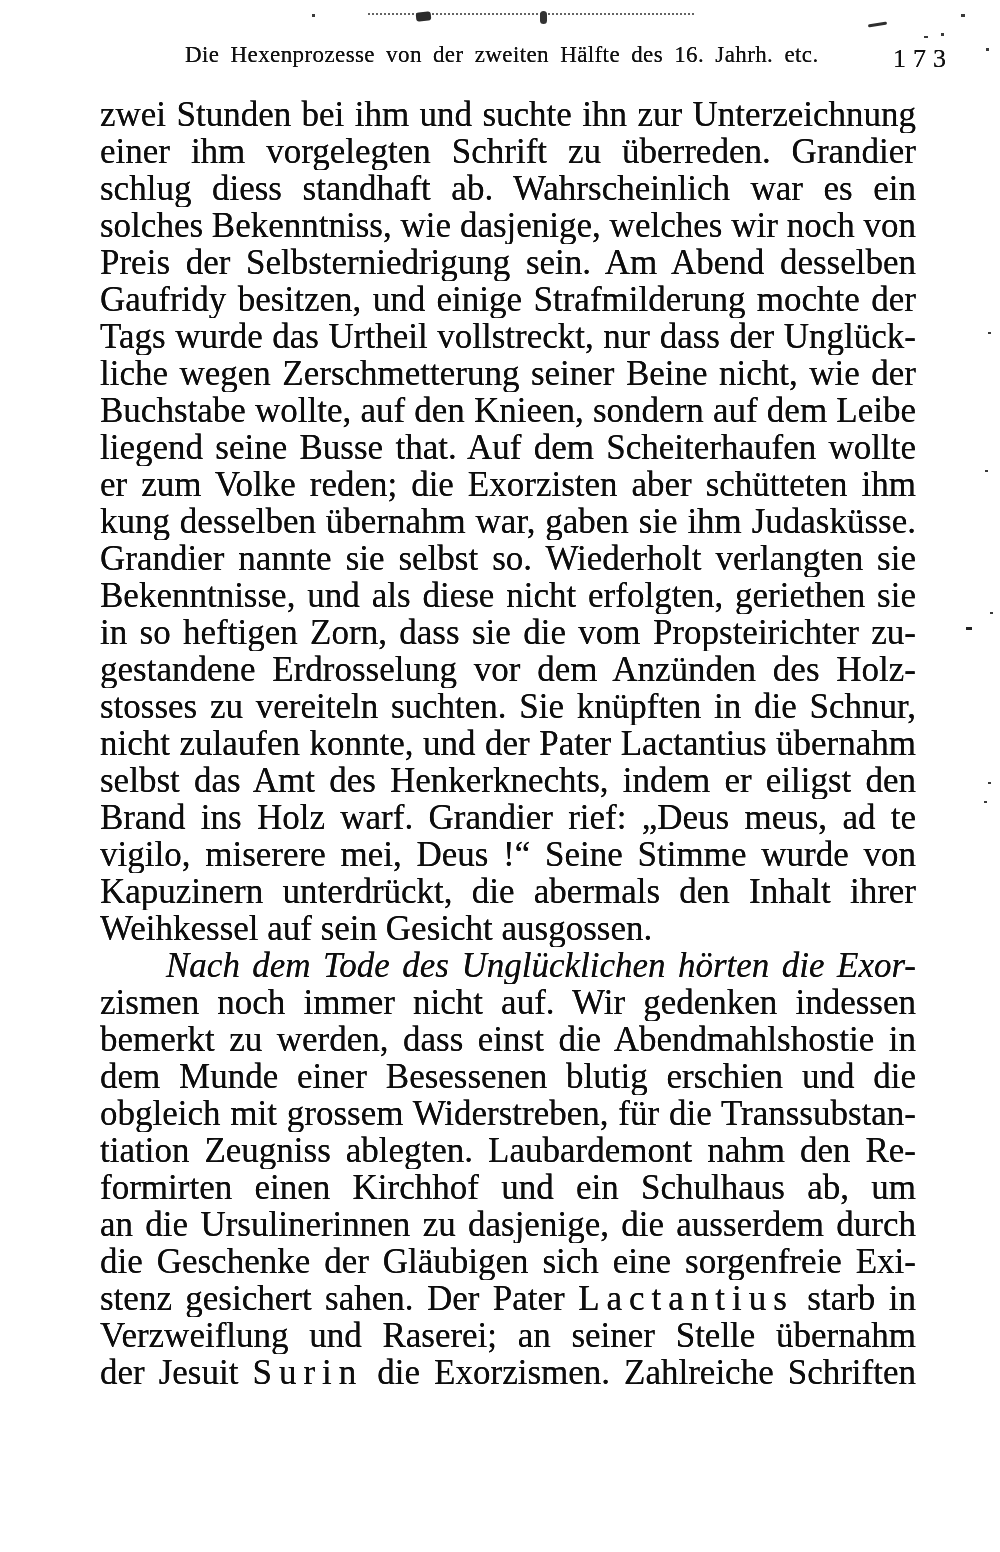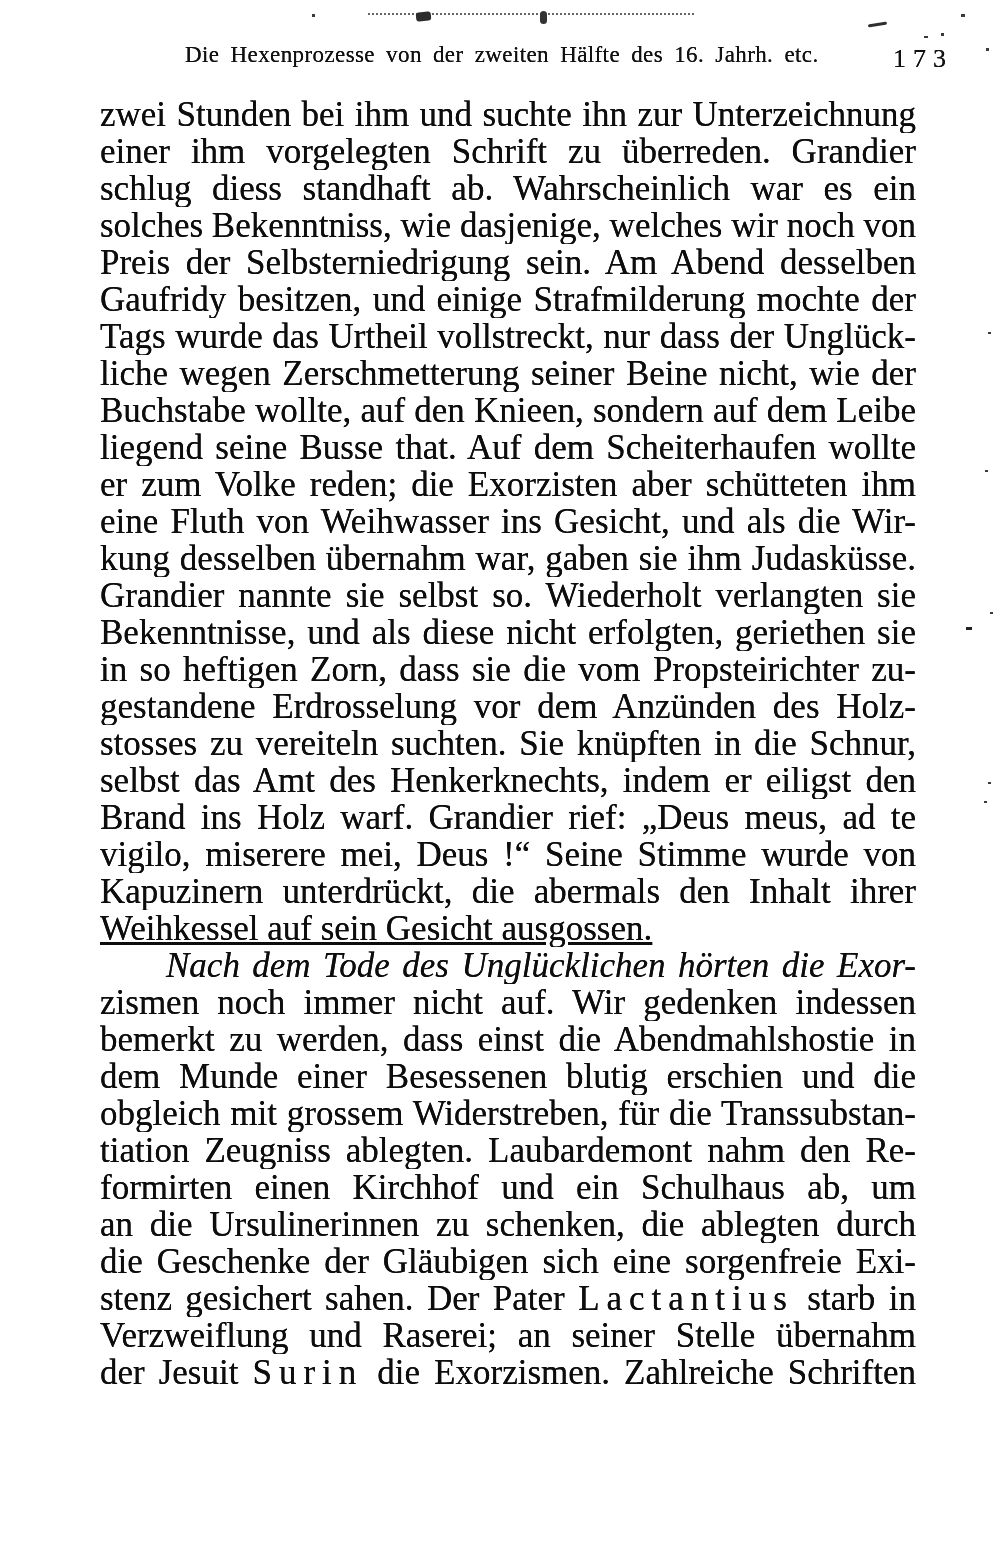--- a/index.html
+++ b/index.html
@@ -50,21 +50,20 @@
   .line {
     height: 37px;
     text-align: justify;
     text-align-last: justify;
     white-space: normal;
     overflow: hidden;
   }
   .line.para-end {
     text-align: center;
     text-align-last: left;
-    text-decoration: underline;
   }
   .line.indent {
     text-indent: 66px;
     font-style: italic;
   }
   .sperr {
     letter-spacing: 7px;
   }
   
   .artifact { position: absolute; background: #3a3a3a; }
@@ -118,39 +117,39 @@
     <div class="line">einer ihm vorgelegten Schrift zu überreden. Grandier</div>
     <div class="line">schlug diess standhaft ab. Wahrscheinlich war es ein</div>
     <div class="line">solches Bekenntniss, wie dasjenige, welches wir noch von</div>
     <div class="line">Preis der Selbsterniedrigung sein. Am Abend desselben</div>
     <div class="line">Gaufridy besitzen, und einige Strafmilderung mochte der</div>
     <div class="line">Tags wurde das Urtheil vollstreckt, nur dass der Unglück-</div>
     <div class="line">liche wegen Zerschmetterung seiner Beine nicht, wie der</div>
     <div class="line">Buchstabe wollte, auf den Knieen, sondern auf dem Leibe</div>
     <div class="line">liegend seine Busse that. Auf dem Scheiterhaufen wollte</div>
     <div class="line">er zum Volke reden; die Exorzisten aber schütteten ihm</div>
-    <div class="line">eine Fluth von Weihwasser ins Gesicht, und als die Wir-</div>
     <div class="line">kung desselben übernahm war, gaben sie ihm Judasküsse.</div>
     <div class="line">Grandier nannte sie selbst so. Wiederholt verlangten sie</div>
     <div class="line">Bekenntnisse, und als diese nicht erfolgten, geriethen sie</div>
     <div class="line">in so heftigen Zorn, dass sie die vom Propsteirichter zu-</div>
     <div class="line">gestandene Erdrosselung vor dem Anzünden des Holz-</div>
     <div class="line">stosses zu vereiteln suchten. Sie knüpften in die Schnur,</div>
+    <div class="line">nicht zulaufen konnte, und der Pater Lactantius übernahm</div>
     <div class="line">selbst das Amt des Henkerknechts, indem er eiligst den</div>
     <div class="line">Brand ins Holz warf. Grandier rief: „Deus meus, ad te</div>
     <div class="line">vigilo, miserere mei, Deus !“ Seine Stimme wurde von den</div>
     <div class="line">Kapuzinern unterdrückt, die abermals den Inhalt ihrer</div>
     <div class="line para-end">Weihkessel auf sein Gesicht ausgossen.</div>
     <div class="line indent">Nach dem Tode des Unglücklichen hörten die Exor-</div>
     <div class="line">zismen noch immer nicht auf. Wir gedenken indessen</div>
     <div class="line">bemerkt zu werden, dass einst die Abendmahlshostie in</div>
     <div class="line">dem Munde einer Besessenen blutig erschien und die Teufel,</div>
     <div class="line">obgleich mit grossem Widerstreben, für die Transsubstan-</div>
     <div class="line">tiation Zeugniss ablegten. Laubardemont nahm den Re-</div>
     <div class="line">formirten einen Kirchhof und ein Schulhaus ab, um beides</div>
-    <div class="line">an die Ursulinerinnen zu schenken, die ablegten durch</div>
+    <div class="line">an die Ursulinerinnen zu dasjenige, die ausserdem durch</div>
     <div class="line">die Geschenke der Gläubigen sich eine sorgenfreie Exi-</div>
     <div class="line"><span>stenz gesichert sahen. Der Pater </span><span class="sperr">Lactantius</span><span> starb in</span></div>
     <div class="line">Verzweiflung und Raserei; an seiner Stelle übernahm</div>
     <div class="line"><span>der Jesuit </span><span class="sperr">Surin</span><span> die Exorzismen. Zahlreiche Schriften</span></div>
   </div>
 
 </div>
 
 </body></html>

